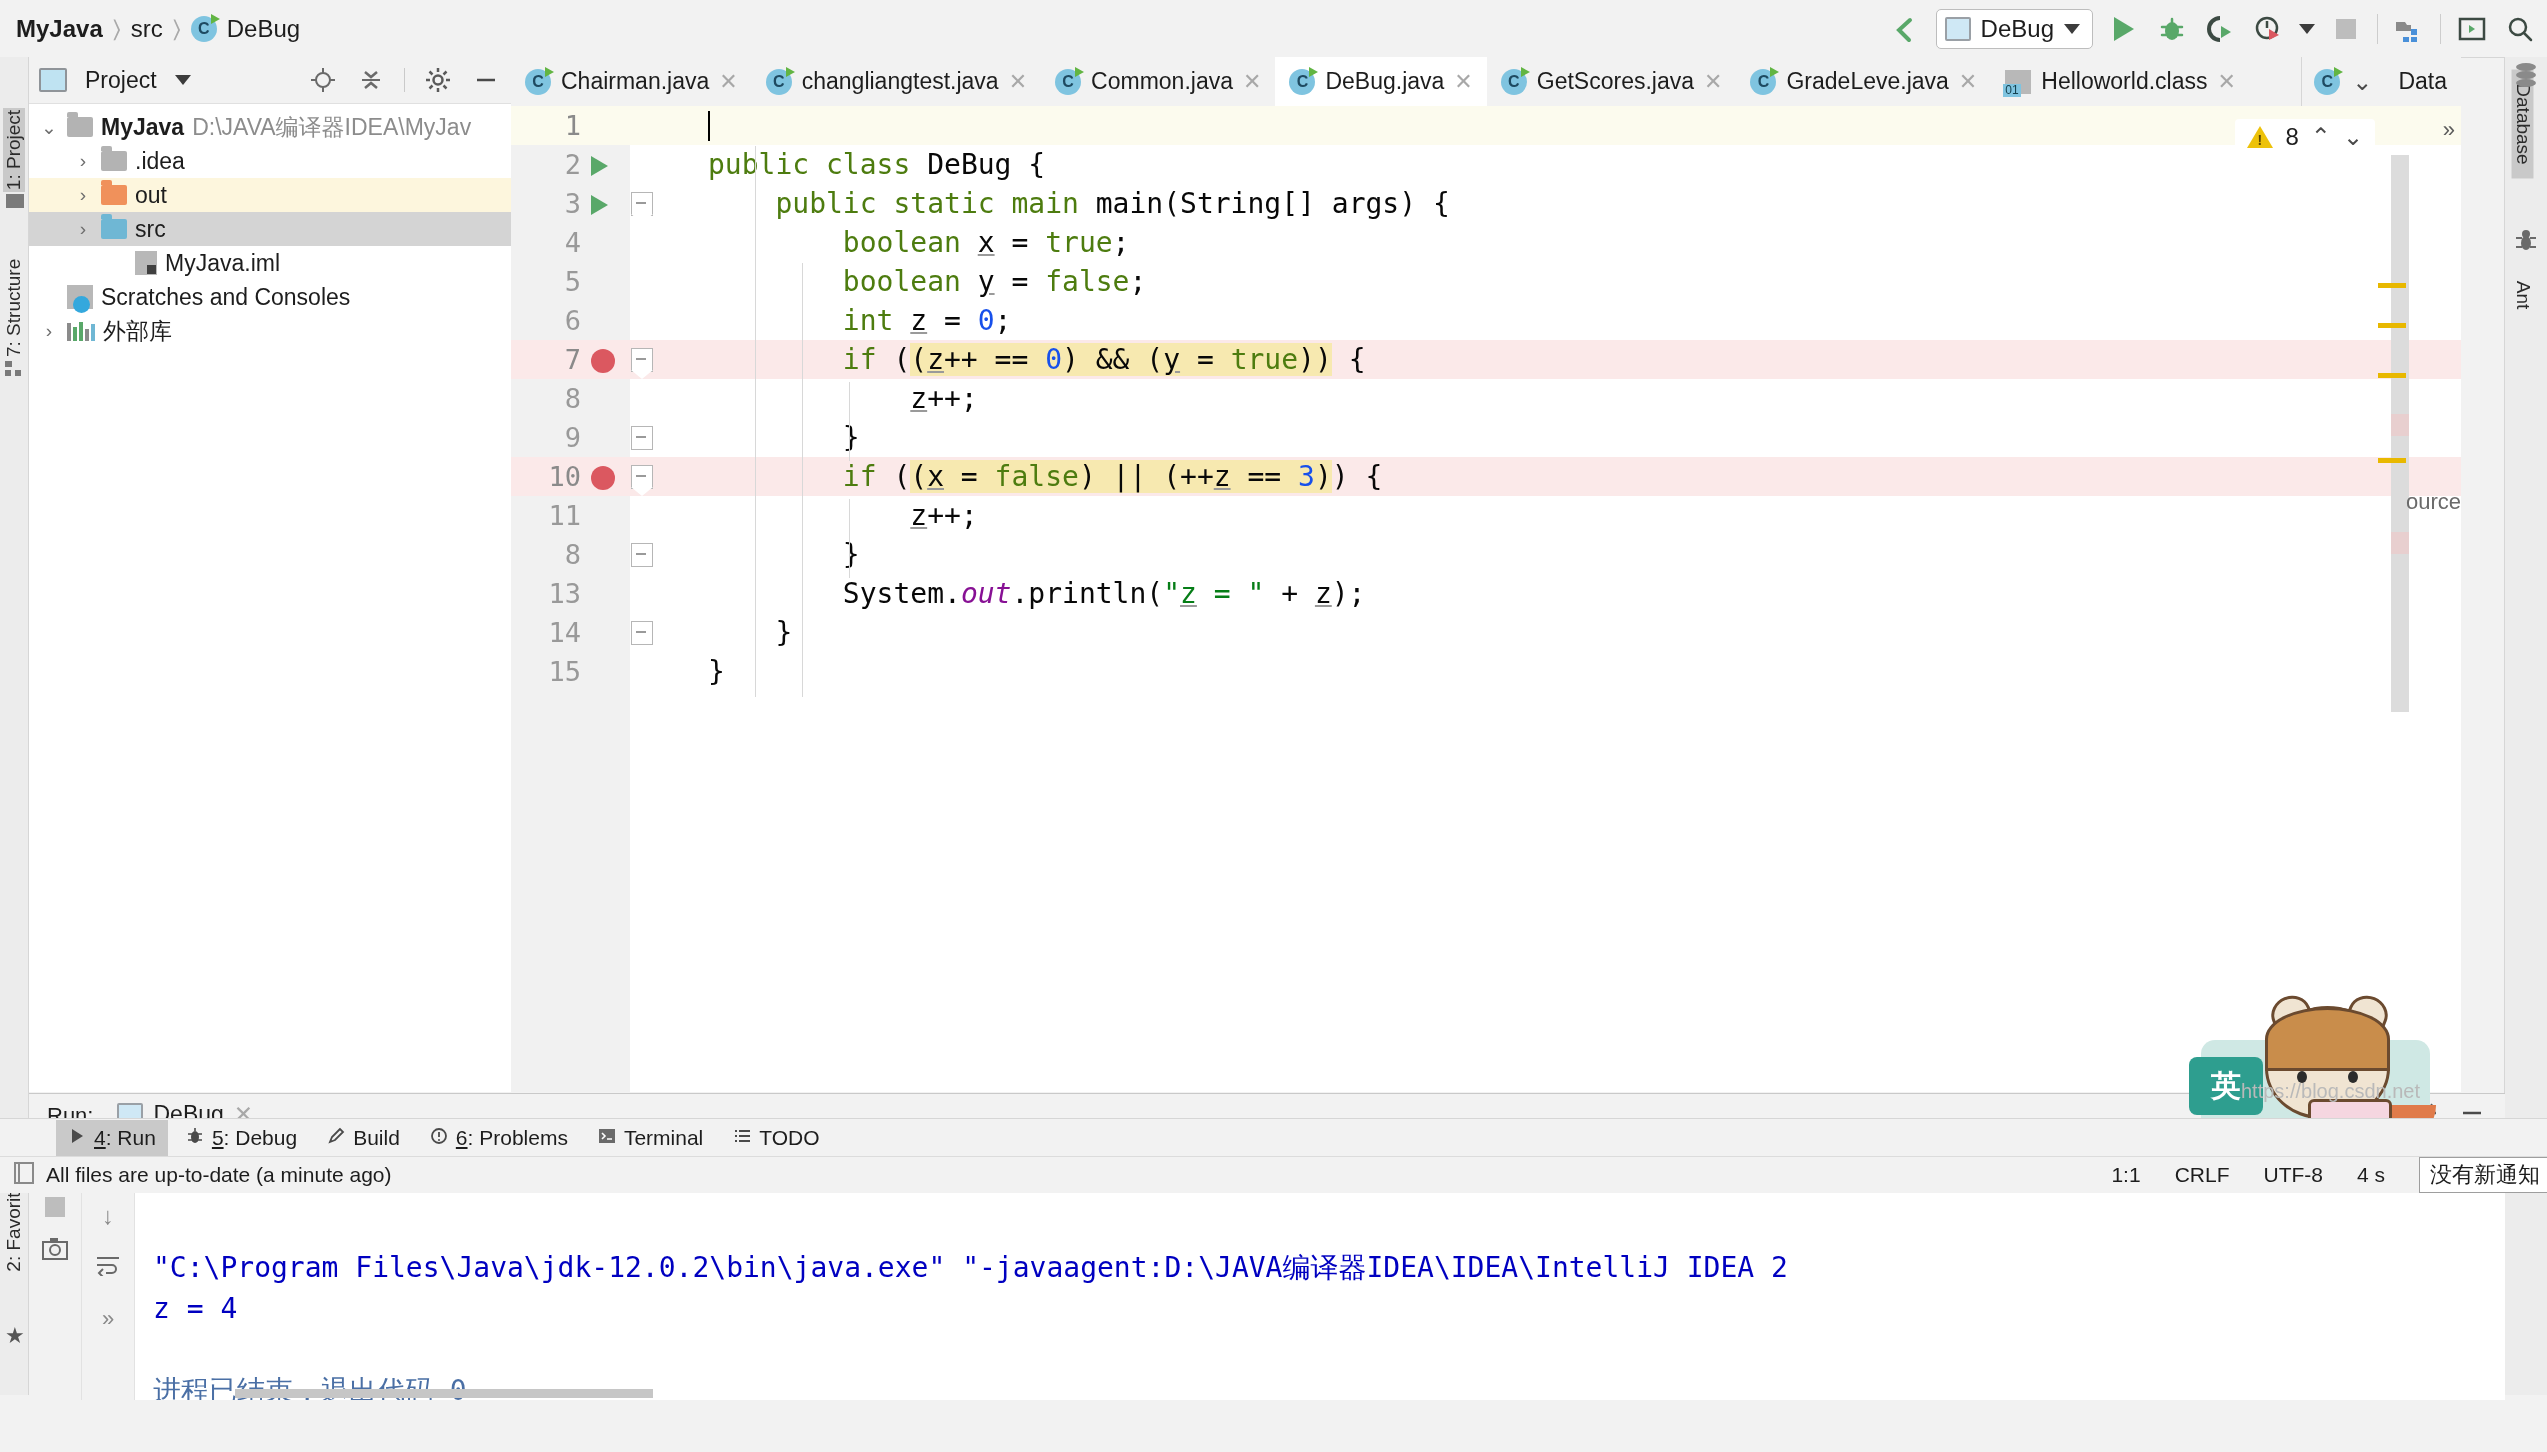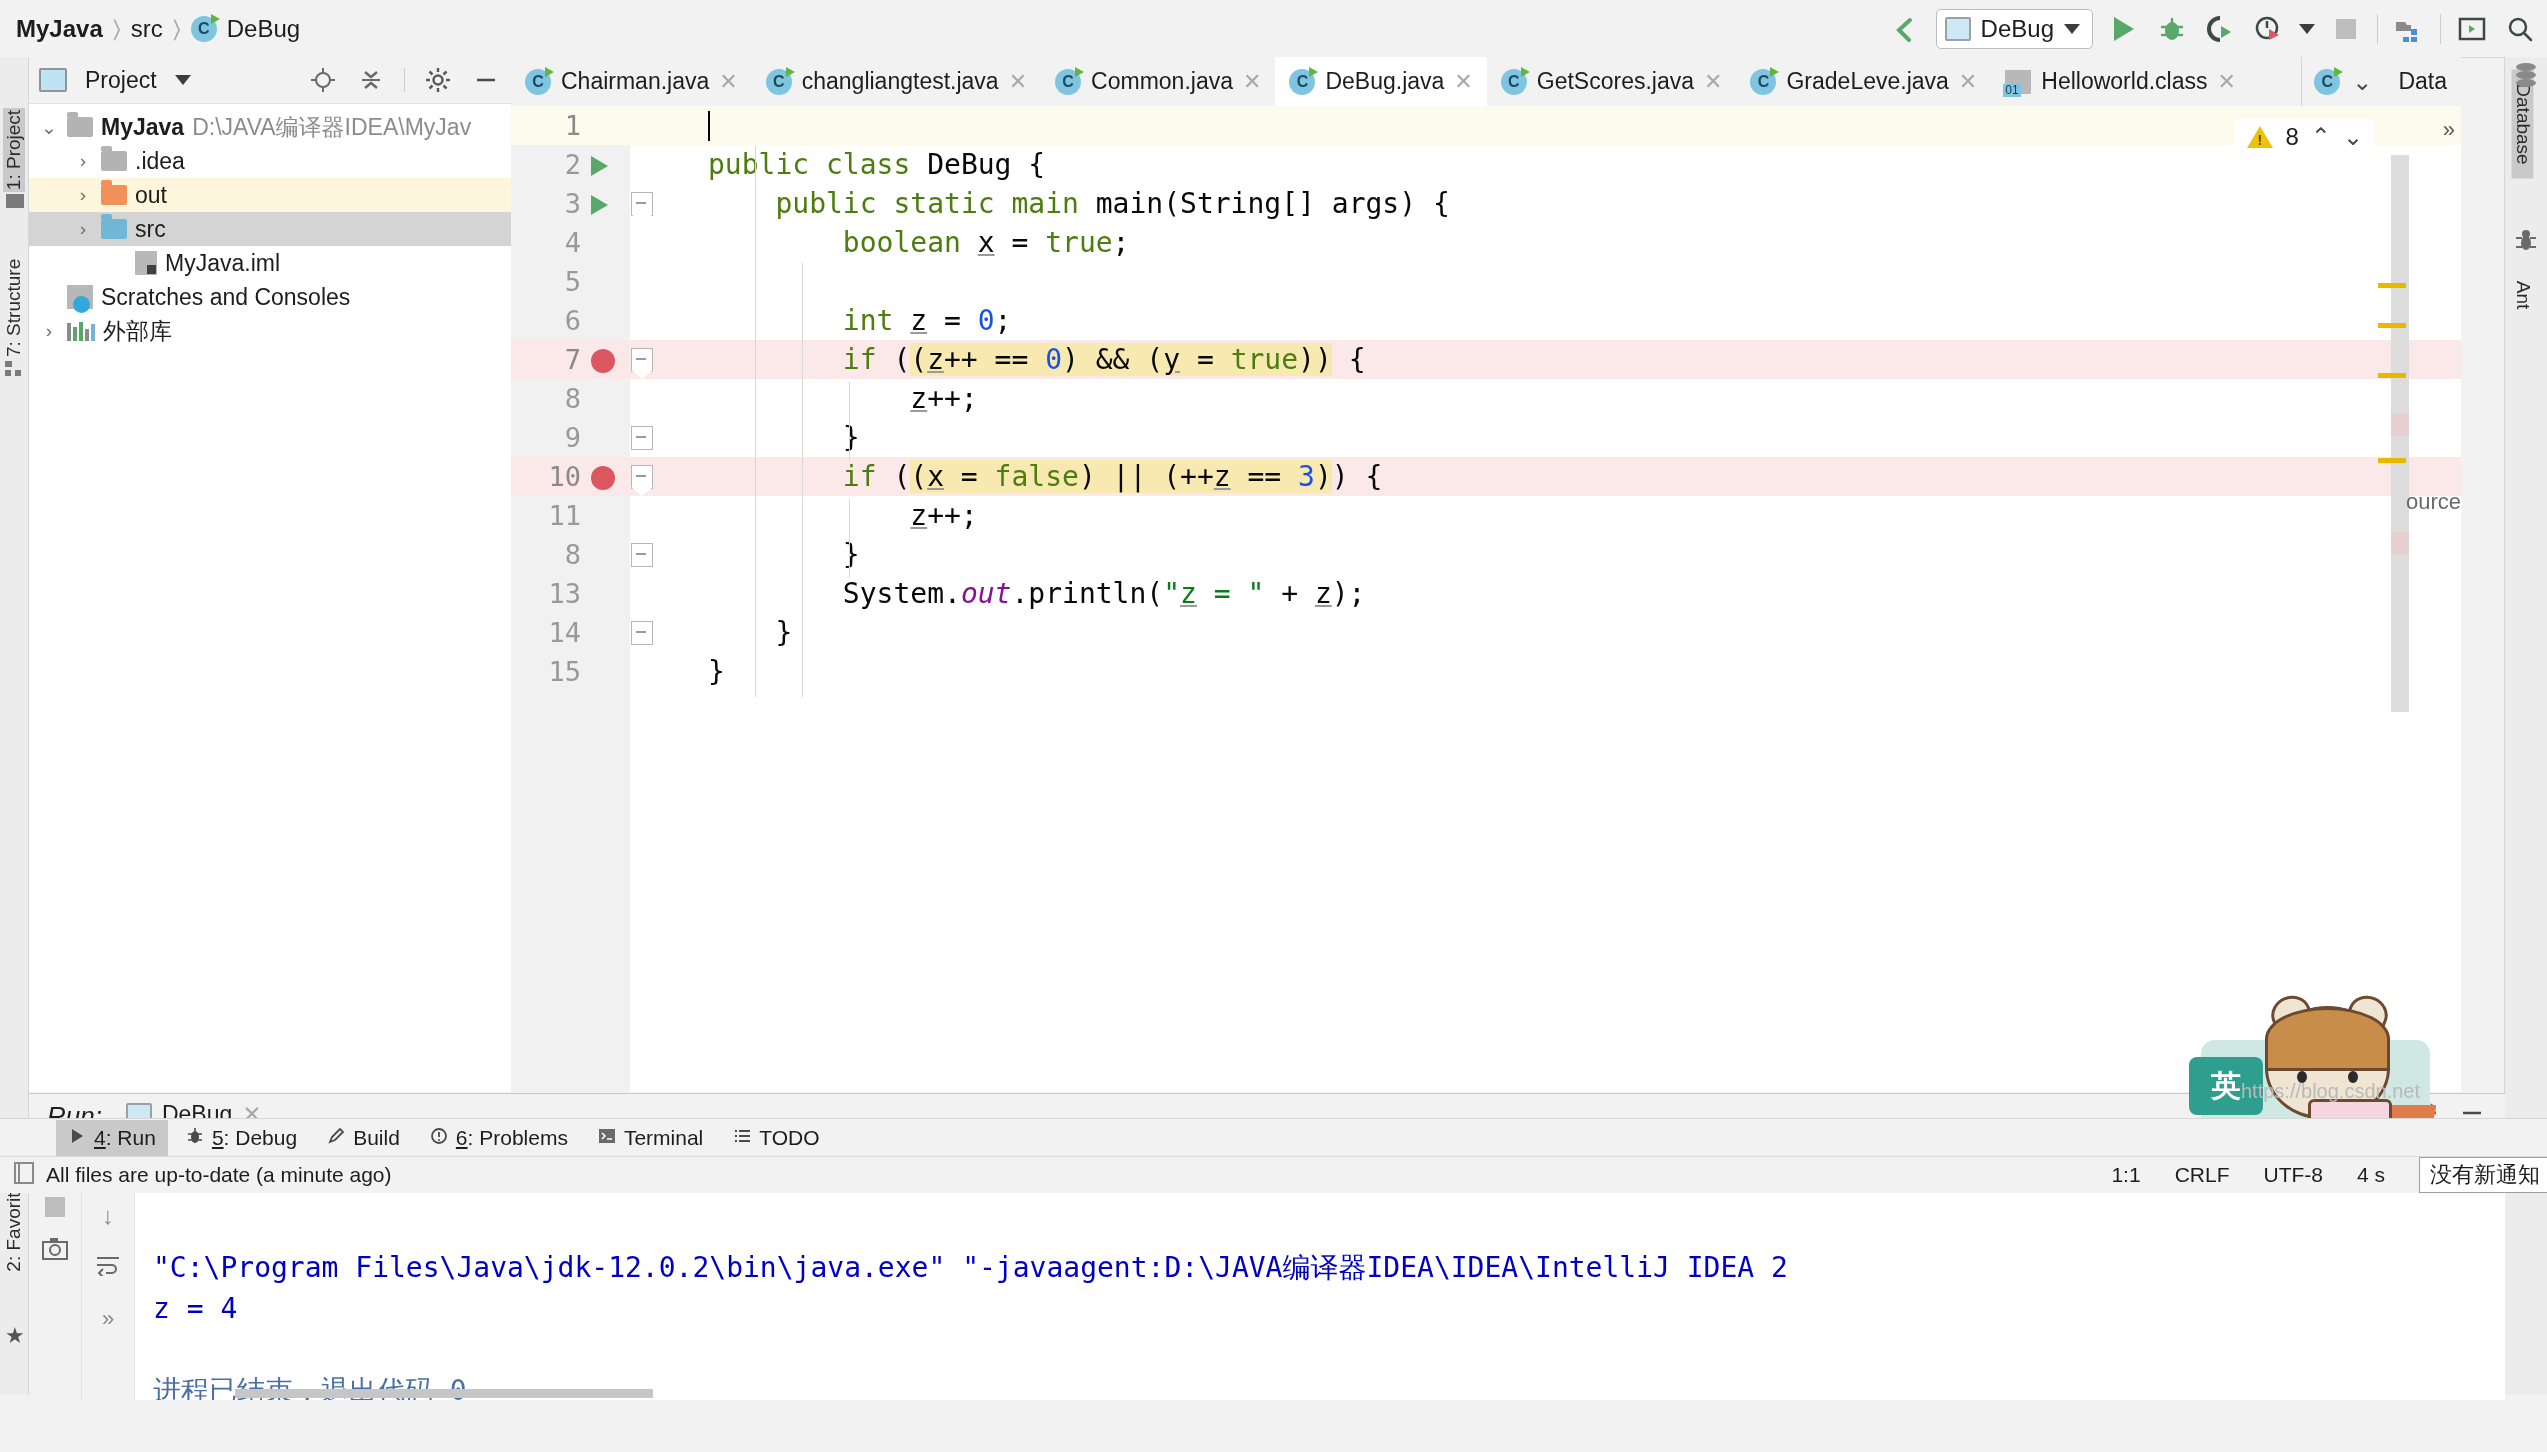--- a/index.html
+++ b/index.html
@@ -111,21 +111,21 @@
   .collapse{position:absolute;right:6px;top:60px;font-size:22px;color:#5c5c5c;}
 
   
   .rightstrip{position:absolute;right:0;top:57px;width:42px;height:1338px;background:#ececec;border-left:1px solid #d6d6d6;}
   .rtab{position:absolute;right:-30px;width:109px;transform:rotate(90deg);text-align:center;font-size:19px;white-space:nowrap;color:#2b2b2b;}
   .rtab.sel{background:#c9c9c9;}
 
   
   .runpanel{position:absolute;left:29px;top:1093px;right:42px;height:306px;background:#fff;border-top:1px solid #c9c9c9;}
   .runhead{height:44px;background:#f2f2f2;display:flex;align-items:center;padding-left:18px;gap:14px;}
-  .runhead .lbl{font-size:26px;font-style:italic;}
+  .runhead .lbl{font-size:22px;}
   .rtabsel{display:flex;align-items:center;gap:10px;padding:0 10px;height:44px;border-bottom:3px solid #9aa0a6;}
   .runhead-right{margin-left:auto;display:flex;align-items:center;gap:22px;padding-right:20px;}
   .runbody{position:absolute;left:0;top:44px;right:0;bottom:0;background:#fff;display:flex;}
   .rsidebar{width:52px;background:#f2f2f2;display:flex;flex-direction:column;align-items:center;padding-top:12px;gap:20px;border-right:1px solid #e2e2e2;}
   .rsidebar2{width:52px;background:#f2f2f2;display:flex;flex-direction:column;align-items:center;padding-top:12px;gap:24px;border-right:1px solid #e2e2e2;}
   .console{flex:1;position:relative;padding:10px 0 0 18px;font-family:"DejaVu Sans Mono","Liberation Mono",monospace;font-size:28px;color:#0000c0;white-space:pre;overflow:hidden;}
   .console .ln{height:41px;line-height:41px;}
   .console .done{color:#4a6fa5;}
   .hsb{position:absolute;left:100px;bottom:2px;width:418px;height:9px;background:#c6c6c6;}
 
@@ -390,20 +390,21 @@
             <span class="ctext">    <span class="kw">public</span> <span class="kw">static</span> <span class="kw">main</span> main(String[] args) {</span>
           </div>
           <div class="cline">
             <span class="lnum">4</span>
             <span class="gicons"></span>
             <span class="ctext">        <span class="kw">boolean</span> <span class="var">x</span> = <span class="kw">true</span>;</span>
           </div>
           <div class="cline">
             <span class="lnum">5</span>
             <span class="gicons"></span>
+            <span class="ctext">        <span class="kw">boolean</span> <span class="var">y</span> = <span class="kw">false</span>;</span>
           </div>
           <div class="cline">
             <span class="lnum">6</span>
             <span class="gicons"></span>
             <span class="ctext">        <span class="kw">int</span> <span class="var">z</span> = <span class="num">0</span>;</span>
           </div>
           <div class="cline bpline">
             <span class="lnum">7</span>
             <span class="gicons">
               <span class="bpdot"></span>

